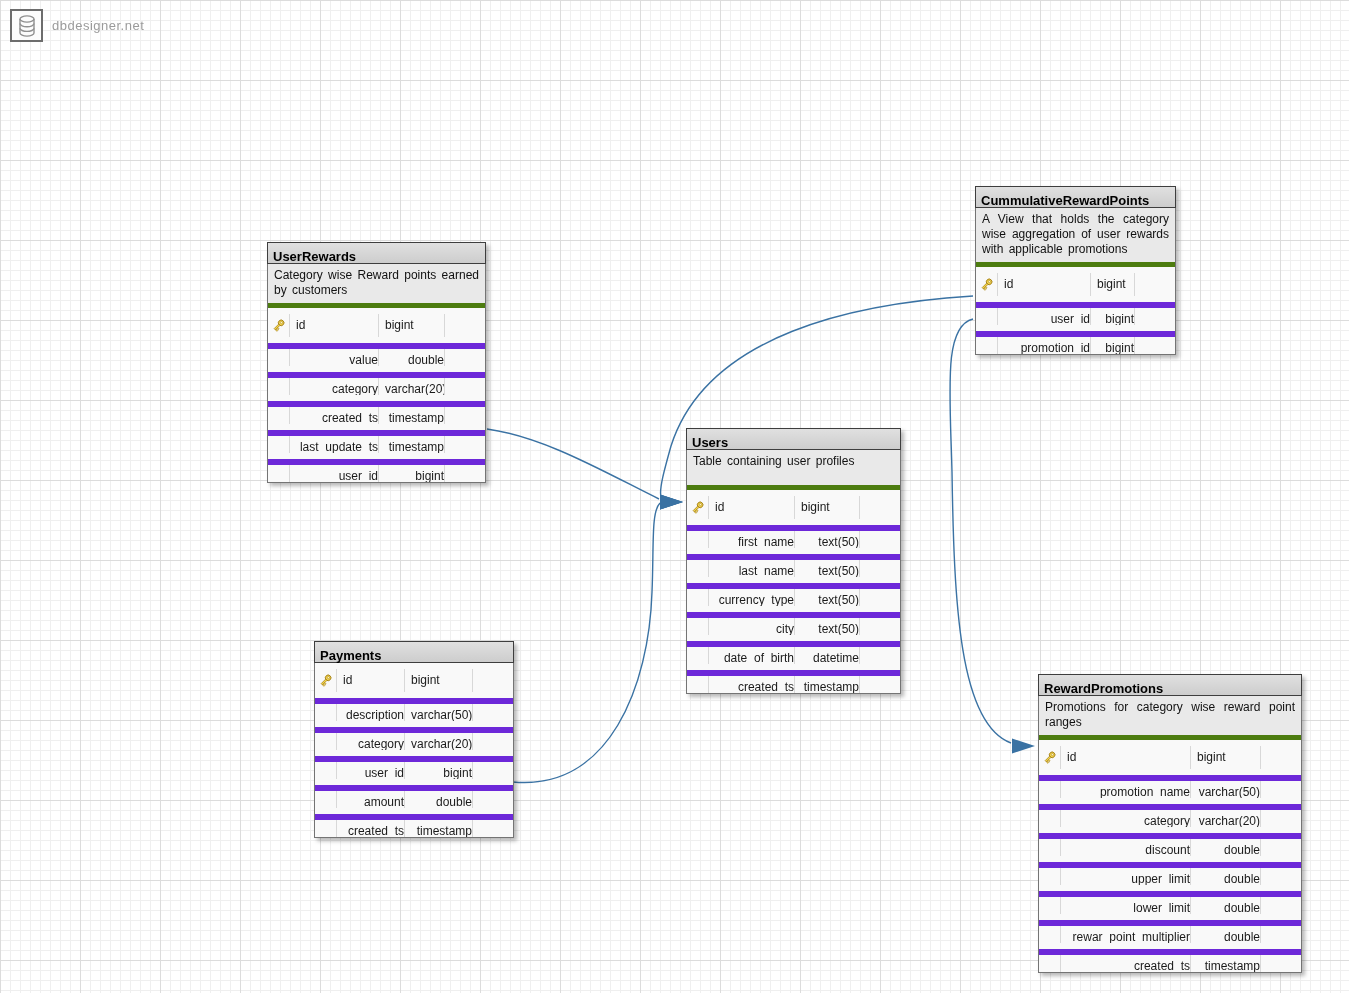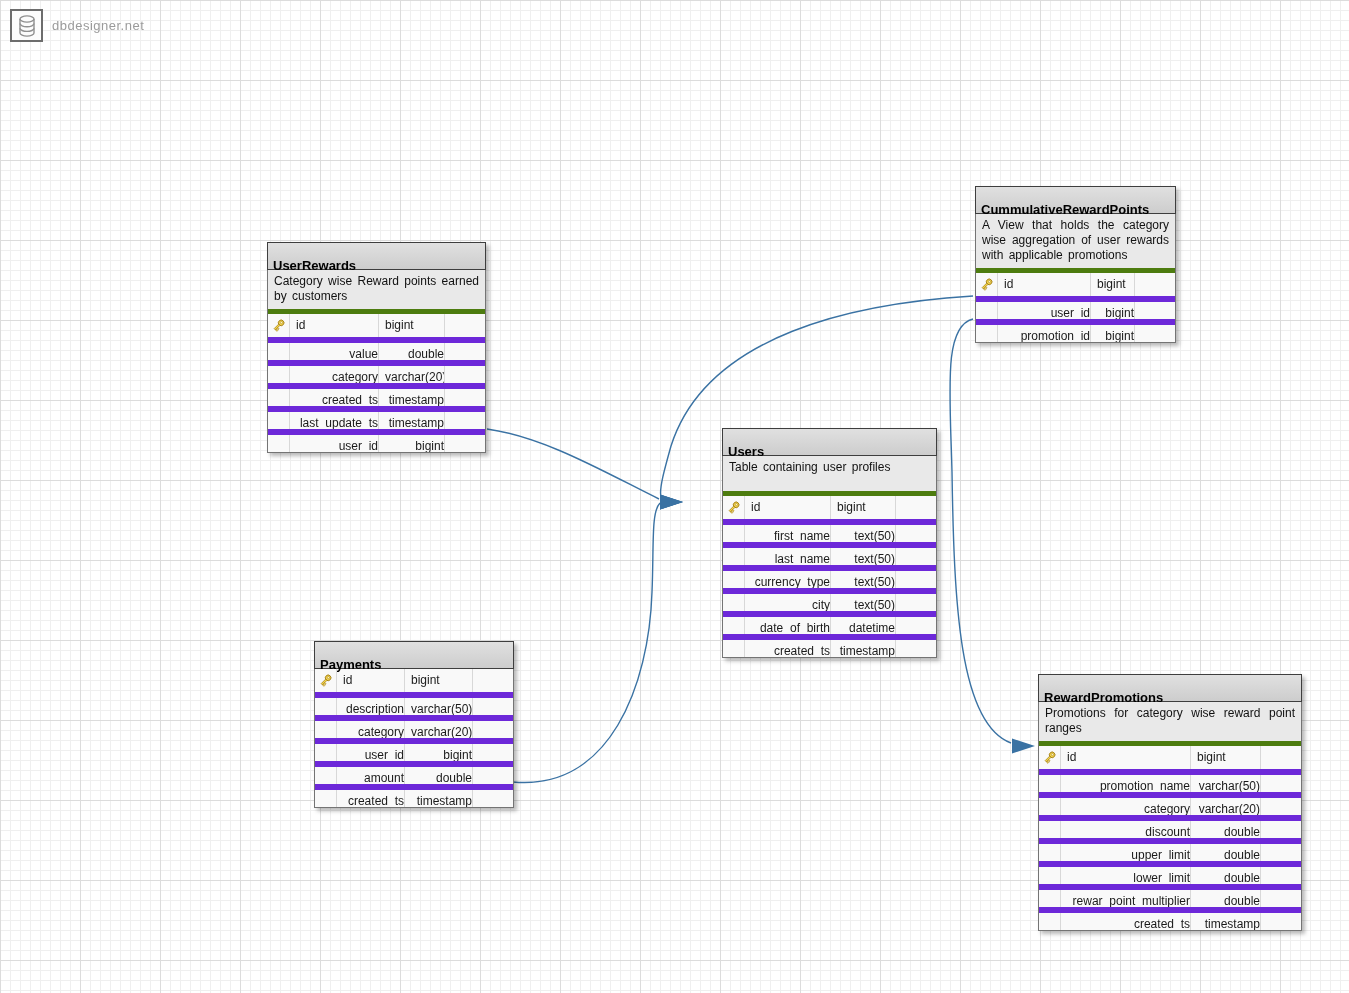--- a/index.html
+++ b/index.html
@@ -14,28 +14,28 @@
       linear-gradient(to bottom,#efefef 1px,transparent 1px);
     background-size:80px 80px,80px 80px,10px 10px,10px 10px;
   }
   .logo{position:absolute;left:10px;top:9px;display:flex;align-items:center;}
   .logo-box{width:33px;height:33px;border:2px solid #6d6d6d;background:#fcfcfc;
     display:flex;align-items:center;justify-content:center;box-sizing:border-box;}
   .logo-text{margin-left:9px;font-size:13px;color:#9b9b9b;letter-spacing:.5px;}
 
   .tbl{position:absolute;background:#f9f9f9;border:1px solid #747474;
     box-shadow:3px 3px 4px rgba(0,0,0,.28);font-size:12px;color:#1a1a1a;}
-  .tbl-title{height:22px;box-sizing:border-box;line-height:20px;padding:13px 5px;
+  .tbl-title{height:22px;box-sizing:border-box;line-height:20px;padding:4px 5px;
     background:linear-gradient(#e0e0e0,#cdcdcd);border:1px solid #3e3e3e;
     margin:-1px -1px 0 -1px;font-weight:bold;font-size:13px;color:#000;}
   .tbl-desc{background:#e9e9e9;min-height:40px;box-sizing:border-box;
     padding:4px 6px 5px 6px;border-bottom:5px solid #4d7c0f;
     text-align:justify;line-height:15px;word-spacing:2px;color:#111;}
   .frow{display:grid;grid-template-columns:22px 1fr var(--typew,66px) 40px;
-    height:23px;box-sizing:border-box;align-items:stretch;}
+    height:23px;box-sizing:border-box;align-items:stretch;margin-top:6px;}
   .frow + .frow{border-top:6px solid #6d28d9;text-align:right;}
   .cell{line-height:22px;overflow:hidden;white-space:nowrap;}
   .cell-key{border-right:1px solid #d8d8d8;display:flex;align-items:center;justify-content:center;}
   .cell-name{border-right:1px solid #d8d8d8;padding-left:6px;}
   .cell-type{border-right:1px solid #d8d8d8;padding-left:6px;}
   .wires{position:absolute;left:0;top:0;pointer-events:none;}
   .wires path{fill:none;stroke:#3a72a3;stroke-width:1.4px;}
   .wires polygon{fill:#3a72a3;stroke:none;}
 </style>
 </head>
@@ -115,21 +115,21 @@
         <div class="cell cell-type">timestamp</div>
         <div class="cell"></div>
       </div>
       <div class="frow">
         <div class="cell cell-key"></div>
         <div class="cell cell-name">user_id</div>
         <div class="cell cell-type">bigint</div>
         <div class="cell"></div>
       </div>
     </div>
-    <div class="tbl" style="left: 722px; top: 428px; width: 213px; --typew: 65px;">
+    <div class="tbl" style="left: 686px; top: 428px; width: 213px; --typew: 65px;">
       <div class="tbl-title">Users</div>
       <div class="tbl-desc">Table containing user profiles</div>
       <div class="frow">
         <div class="cell cell-key">
           <svg width="15" height="15" viewBox="0 0 16 16">
             <g transform="rotate(45 8 8)">
               <circle cx="8" cy="4" r="3" fill="#f6d74a" stroke="#a5821e" stroke-width="1"></circle>
               <circle cx="8" cy="3.6" r="1.2" fill="#fdf4c3" stroke="#a5821e" stroke-width="0.6"></circle>
               <rect x="7.1" y="6.6" width="1.9" height="7" fill="#f6d74a" stroke="#a5821e" stroke-width="0.8"></rect>
               <rect x="8.9" y="10.1" width="2" height="1.3" fill="#f6d74a" stroke="#a5821e" stroke-width="0.7"></rect>

